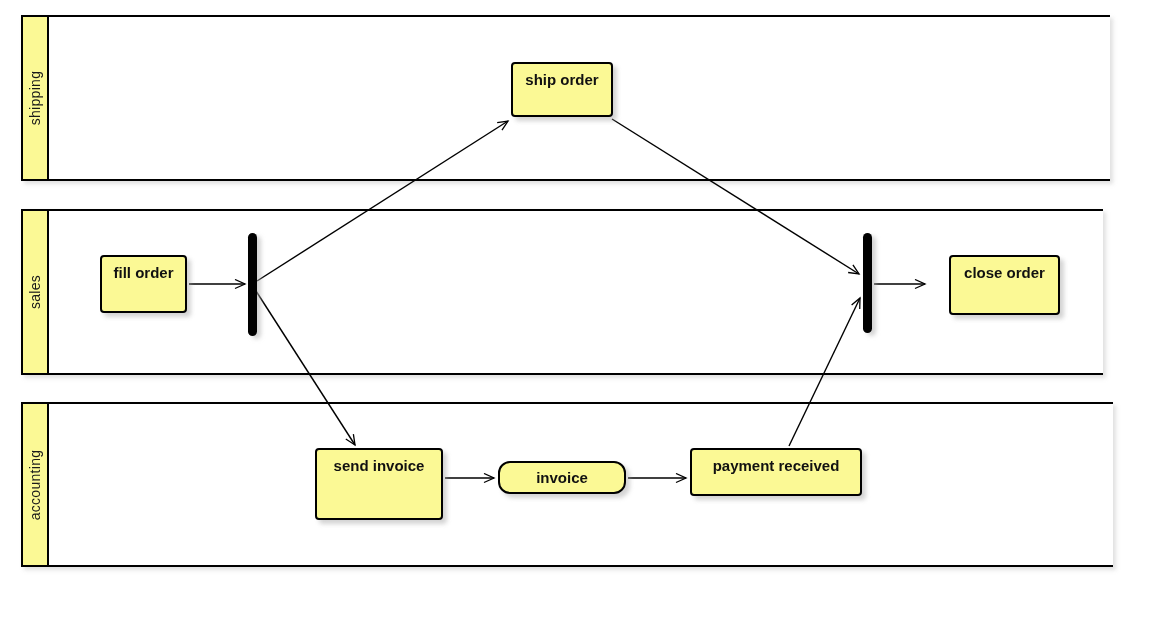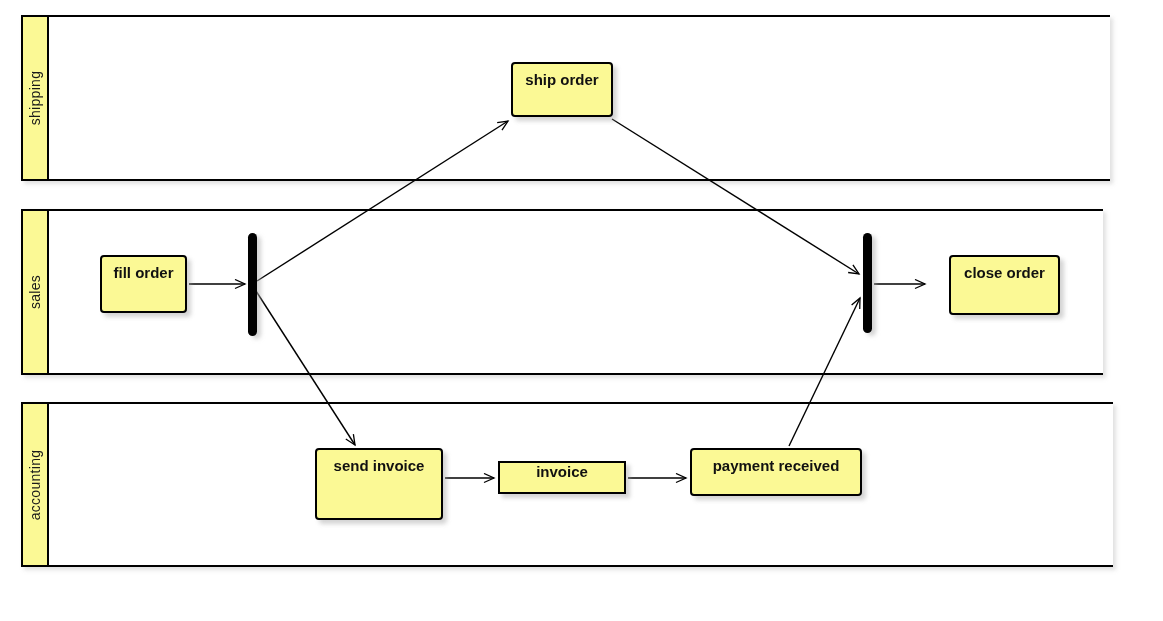--- a/index.html
+++ b/index.html
@@ -61,21 +61,22 @@
     padding-top: 7px;
     font-size: 15px;
     font-weight: bold;
     color: #111111;
     box-shadow: 4px 4px 4px rgba(160,160,160,0.45);
   }
   .node.rounded {
     border-radius: 4px;
   }
   .node.rect {
-    border-radius: 0;
+    border-radius: 12px;
+    align-items: center;
     padding-top: 0;
   }
   .node.sync-bar {
     background: #000000 !important;
     border: none;
     border-radius: 5px;
     padding: 0;
     box-shadow: 4px 3px 4px rgba(175,175,175,0.55);
   }
 </style>

